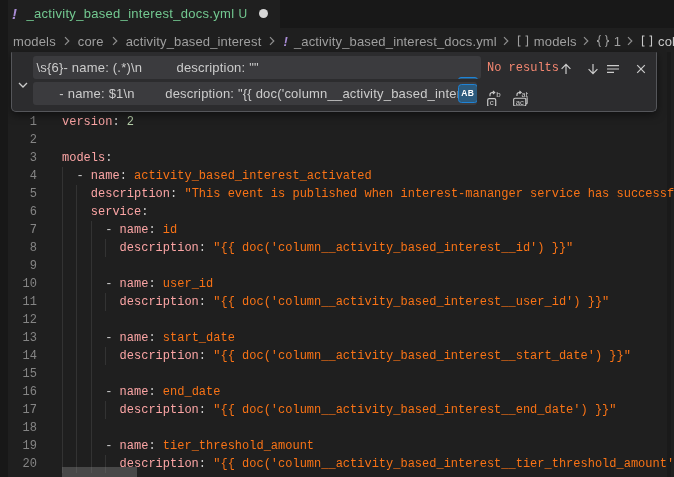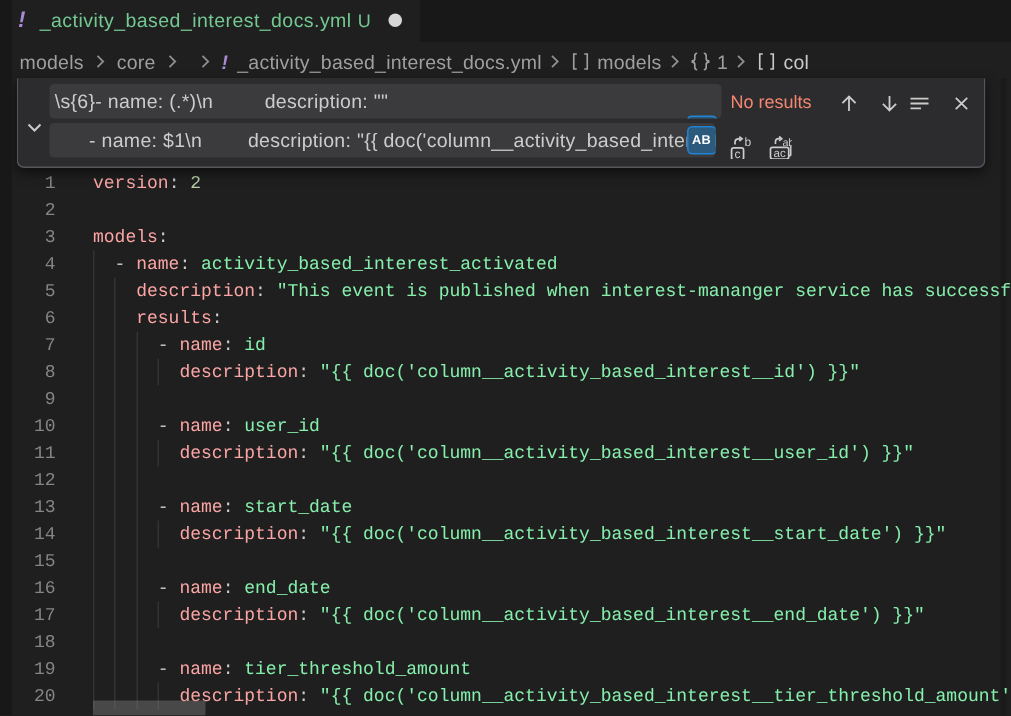--- a/index.html
+++ b/index.html
@@ -15,36 +15,36 @@
 #tab .yicon { position:absolute; left:4px; top:0; line-height:27px; font-size:15px; }
 
 #crumbs { left:8px; top:29px; width:700px; height:24px; display:flex; align-items:center; font-size:13px; color:#9f9f9f; white-space:nowrap; padding-left:5px; letter-spacing:0.15px; }
 #crumbs .sep { flex:0 0 16px; height:16px; margin:0 3px; } #crumbs .sep.t { margin:0 1px; }
 #crumbs .yicon { font-size:13px; margin-right:6px; }
 #crumbs .sym { margin-right:3px; }
 
 #rstrip { left:667px; top:52px; width:4px; height:425px; background:#1a1a1a; }
 #gutter { left:0; top:113px; width:37px; text-align:right; font-family:"Liberation Mono",monospace; font-size:12px; line-height:18px; color:#858585; }
 #code { left:62px; top:113px; font-family:"Liberation Mono",monospace; font-size:12px; line-height:18px; color:#cccccc; }
-#code .k { color:#fca5a5; } #code .s { color:#86efac;text-align:center; } #code .n { color:#b5cea8; }
+#code .k { color:#fca5a5; } #code .s { color:#f97316;text-align:center; } #code .n { color:#b5cea8; }
 .guide { position:absolute; width:1px; background:#333333; }
 #hscroll { left:62px; top:467px; width:75px; height:10px; background:rgba(140,140,140,0.38); }
 
 #fw { left:11px; top:52px; width:646px; height:60px; background:#2c2c2e; border:1px solid #55565a; border-top-color:#2c2c2e; border-radius:0 0 5px 5px; box-shadow:0 3px 8px rgba(0,0,0,0.5); }
 #fw .input { position:absolute; background:#3b3b3e; border-radius:3px; height:23px; font-size:13px; letter-spacing:0.2px; color:#cccccc; line-height:23px; white-space:pre; overflow:hidden; }
 #fw .input .txt { position:absolute; left:3.5px; top:0; }
 #fin  { left:21px; top:3px;  width:448px; }
 #frep { left:21px; top:29px; width:444px; }
 .tog { position:absolute; top:1.5px; width:20px; height:20px; display:flex; align-items:center; justify-content:center; border-radius:3px; color:#c5c5c5; font-size:12.5px;margin-top:19px; }
 #tAa { right:47px; }
 #tab2 { right:25px; }
 #tre { right:3px; background:#2c5a7d; border:1.5px solid #1f83d6; height:19px; top:2px; }
 #tabw { border-bottom:1px solid #c5c5c5; line-height:10px; padding:0 1px 1px 1px; }
 #tAB { position:absolute; top:2px; right:-0.5px; width:19.5px; height:19px; display:flex; align-items:center; justify-content:center; border-radius:3.5px; background:#2c5a7d; border:1.5px solid #1f83d6; color:#ffffff; font-size:8.5px; font-weight:bold; letter-spacing:0.3px; }
-#nores { position:absolute; left:475px; top:7px; height:16px; line-height:16px; font-size:12px; color:#f48771; }
+#nores { position:absolute; left:475px; top:7px; height:16px; line-height:16px; font-size:12px; color:#f48771;font-family:Liberation Mono, monospace; }
 .fico { position:absolute; top:8px; width:16px; height:16px; }
 .rico { position:absolute; top:37px; width:16px; height:16px; }
 </style></head><body>
 
 <div class="abs" id="lstrip"></div>
 <div class="abs" id="tabbar">
     <div class="abs" id="tab">
       <span class="yicon">!</span>
       <span class="fn">_activity_based_interest_docs.yml</span>
       <span class="u">U</span>
@@ -54,20 +54,21 @@
 
 <div class="abs" id="crumbs">
 <span>models</span>
     <svg class="sep" viewBox="0 0 16 16">
       <path d="M6 4.2 L9.8 8 L6 11.8" stroke="#8f8f8f" stroke-width="1.2" fill="none"></path>
     </svg>
 <span>core</span>
     <svg class="sep" viewBox="0 0 16 16">
       <path d="M6 4.2 L9.8 8 L6 11.8" stroke="#8f8f8f" stroke-width="1.2" fill="none"></path>
     </svg>
+<span>activity_based_interest</span>
     <svg class="sep" viewBox="0 0 16 16">
       <path d="M6 4.2 L9.8 8 L6 11.8" stroke="#8f8f8f" stroke-width="1.2" fill="none"></path>
     </svg>
 <span class="yicon">!</span>
     <span>_activity_based_interest_docs.yml</span>
     <svg class="sep t" viewBox="0 0 16 16">
       <path d="M6 4.2 L9.8 8 L6 11.8" stroke="#8f8f8f" stroke-width="1.2" fill="none"></path>
     </svg>
 <svg class="sym" width="16" height="16" viewBox="0 0 16 16">
       <path d="M5.5 3 H3.5 V13 H5.5 M10.5 3 H12.5 V13 H10.5" stroke="#9f9f9f" stroke-width="1.1" fill="none"></path>
@@ -116,21 +117,21 @@
 16
 17
 18
 19
 20</pre>
 <pre class="abs" id="code"><span class="k">version</span>: <span class="n">2</span>
 
 <span class="k">models</span>:
   - <span class="k">name</span>: <span class="s">activity_based_interest_activated</span>
     <span class="k">description</span>: <span class="s">"This event is published when interest-mananger service has successfully activated interest for user"</span>
-    <span class="k">results</span>:
+    <span class="k">service</span>:
       - <span class="k">name</span>: <span class="s">id</span>
         <span class="k">description</span>: <span class="s">"{{ doc('column__activity_based_interest__id') }}"</span>
 
       - <span class="k">name</span>: <span class="s">user_id</span>
         <span class="k">description</span>: <span class="s">"{{ doc('column__activity_based_interest__user_id') }}"</span>
 
       - <span class="k">name</span>: <span class="s">start_date</span>
         <span class="k">description</span>: <span class="s">"{{ doc('column__activity_based_interest__start_date') }}"</span>
 
       - <span class="k">name</span>: <span class="s">end_date</span>

